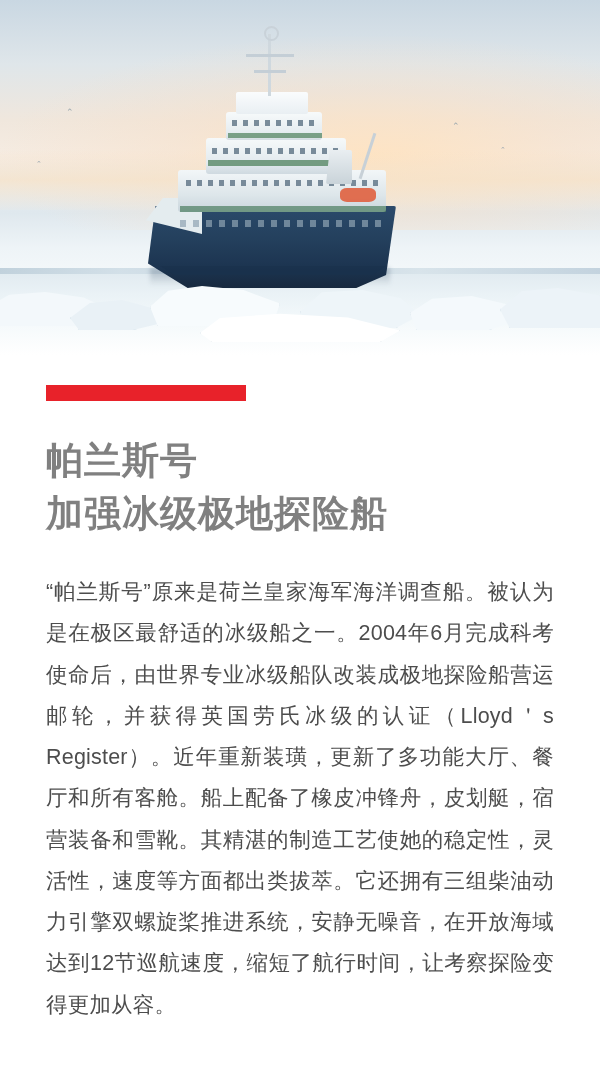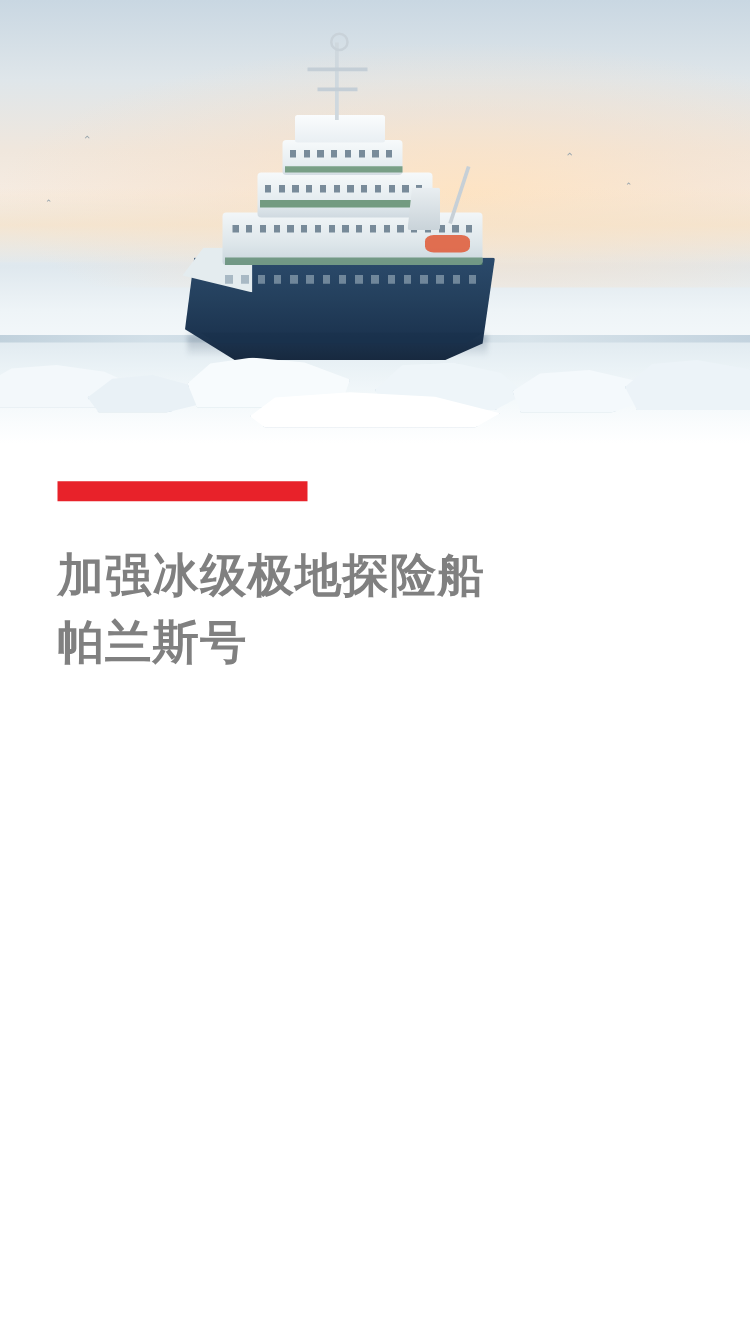--- a/index.html
+++ b/index.html
@@ -249,19 +249,20 @@
     <span class="bird b1">⌃</span>
     <span class="bird b2">⌃</span>
     <span class="bird b3">⌃</span>
     <span class="bird b4">⌃</span>
   </div>
 
   <div class="article">
     <div class="rule"></div>
 
     <h1 class="title">
+      <span class="line">帕兰斯号</span>
       <span class="line">加强冰级极地探险船</span>
-      <span class="line">帕兰斯号</span>
     </h1>
 
+    <p class="body">“帕兰斯号”原来是荷兰皇家海军海洋调查船。被认为是在极区最舒适的冰级船之一。2004年6月完成科考使命后，由世界专业冰级船队改装成极地探险船营运邮轮，并获得英国劳氏冰级的认证（Lloyd＇s Register）。近年重新装璜，更新了多功能大厅、餐厅和所有客舱。船上配备了橡皮冲锋舟，皮划艇，宿营装备和雪靴。其精湛的制造工艺使她的稳定性，灵活性，速度等方面都出类拔萃。它还拥有三组柴油动力引擎双螺旋桨推进系统，安静无噪音，在开放海域达到12节巡航速度，缩短了航行时间，让考察探险变得更加从容。</p>
   </div>
 
 </div>
 
 </body></html>

